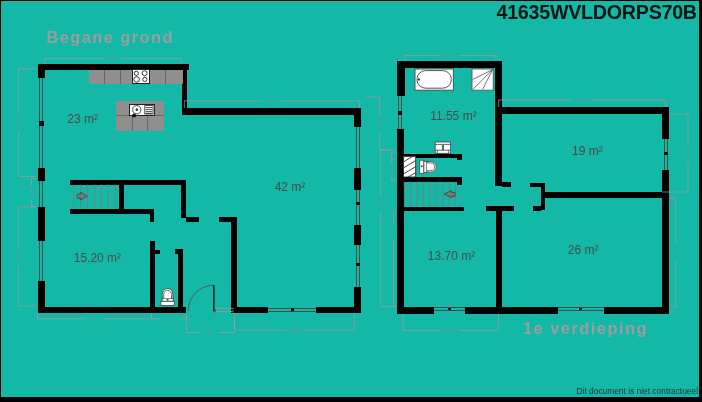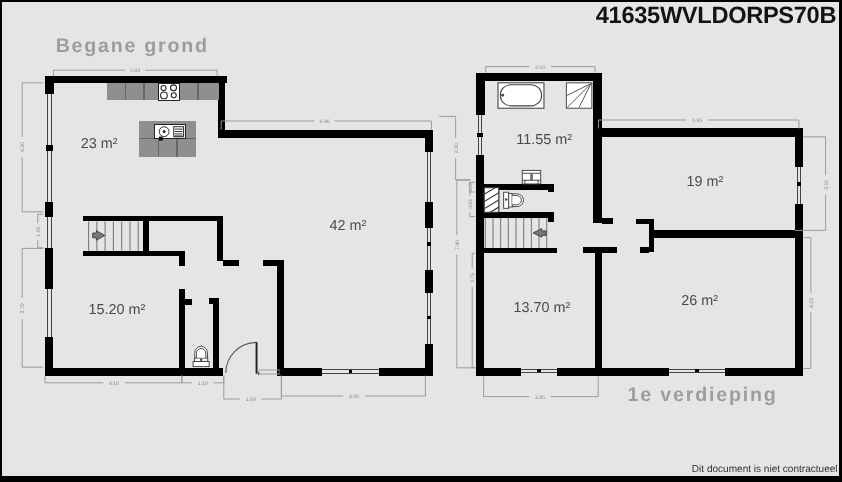--- a/index.html
+++ b/index.html
@@ -1,16 +1,16 @@
 <!DOCTYPE html>
 <html><head>
 <meta charset="utf-8">
 <style>
   html,body{margin:0;padding:0;background:#fff;}
-  #page{position:relative;width:702px;height:402px;background:#e5e5e5;overflow:hidden;
+  #page{position:relative;width:702px;height:402px;background:#14b8a6;overflow:hidden;
         font-family:"Liberation Sans", sans-serif;}
   svg{position:absolute;left:0;top:0;}
 </style>
 </head>
 <body>
 <div id="page">
 <svg width="702" height="402" viewBox="0 0 702 402">
 
   <g fill="#000" shape-rendering="crispEdges">
     <rect x="0" y="0" width="702" height="1.3"></rect>

